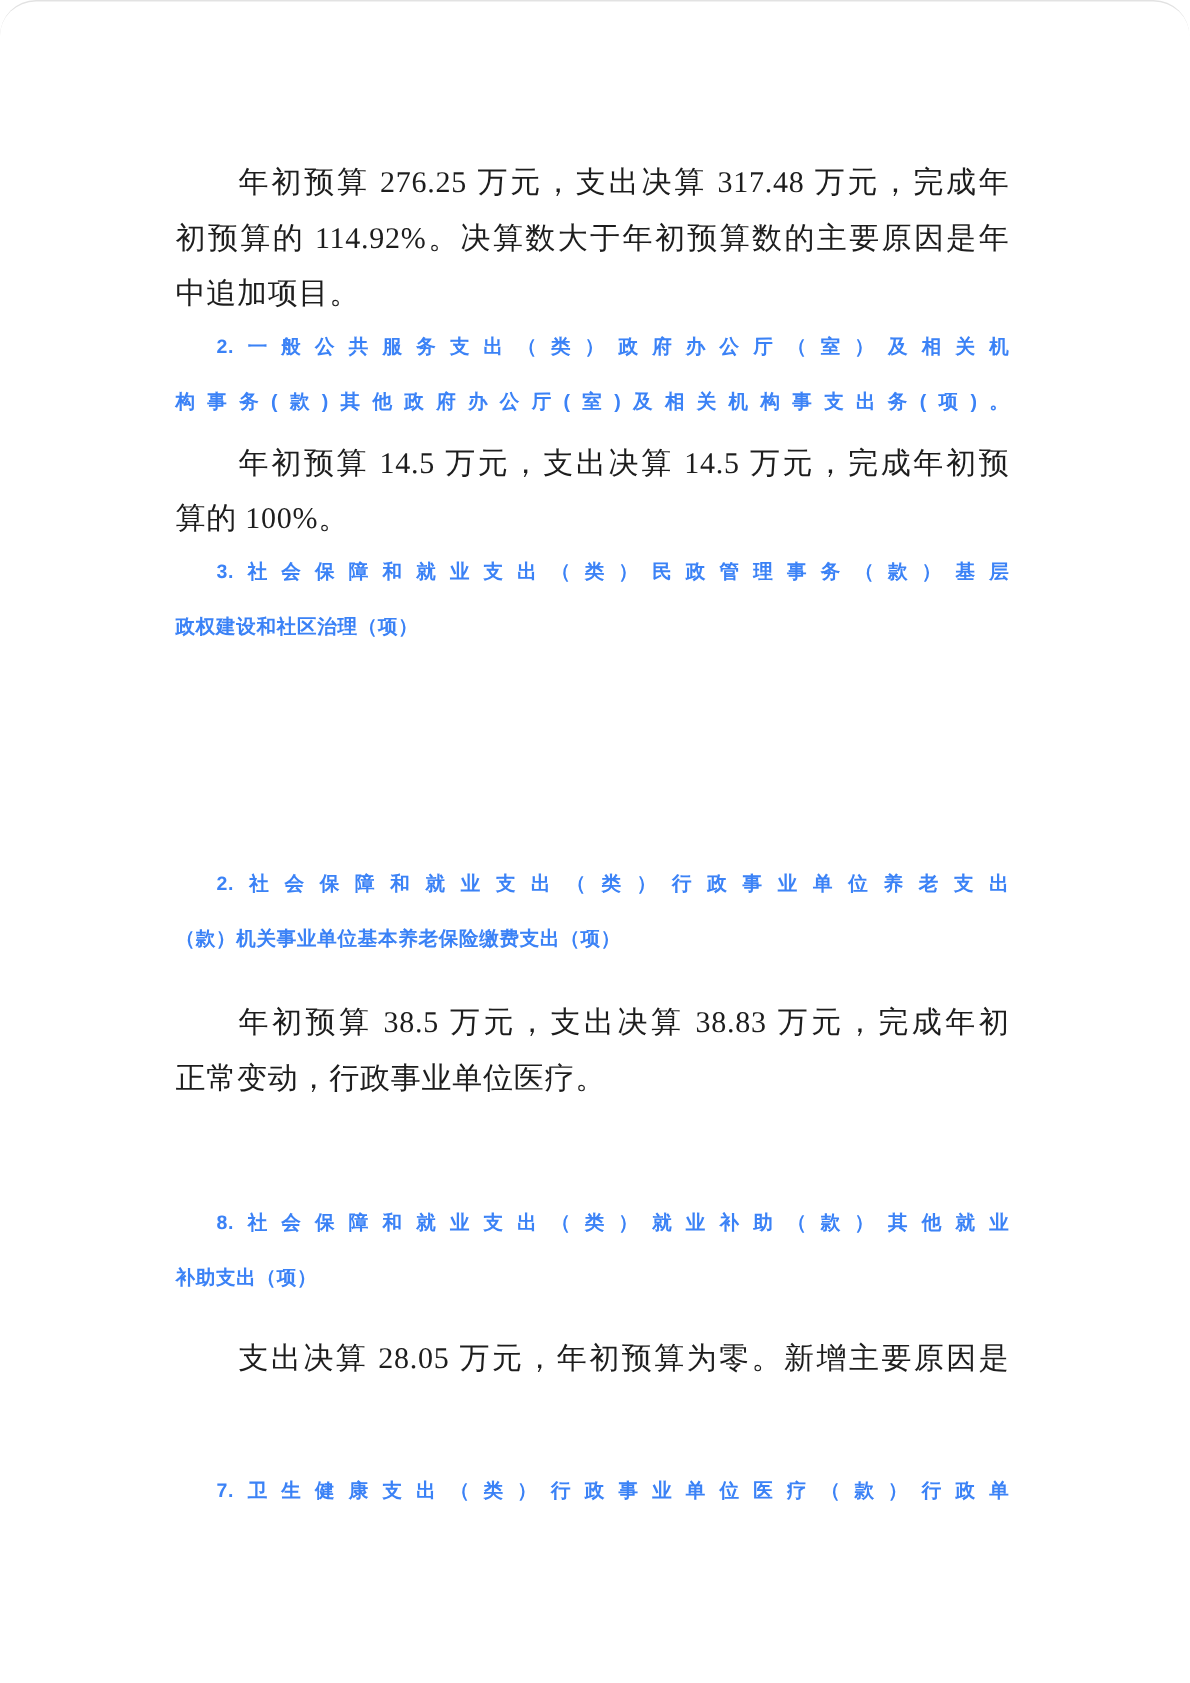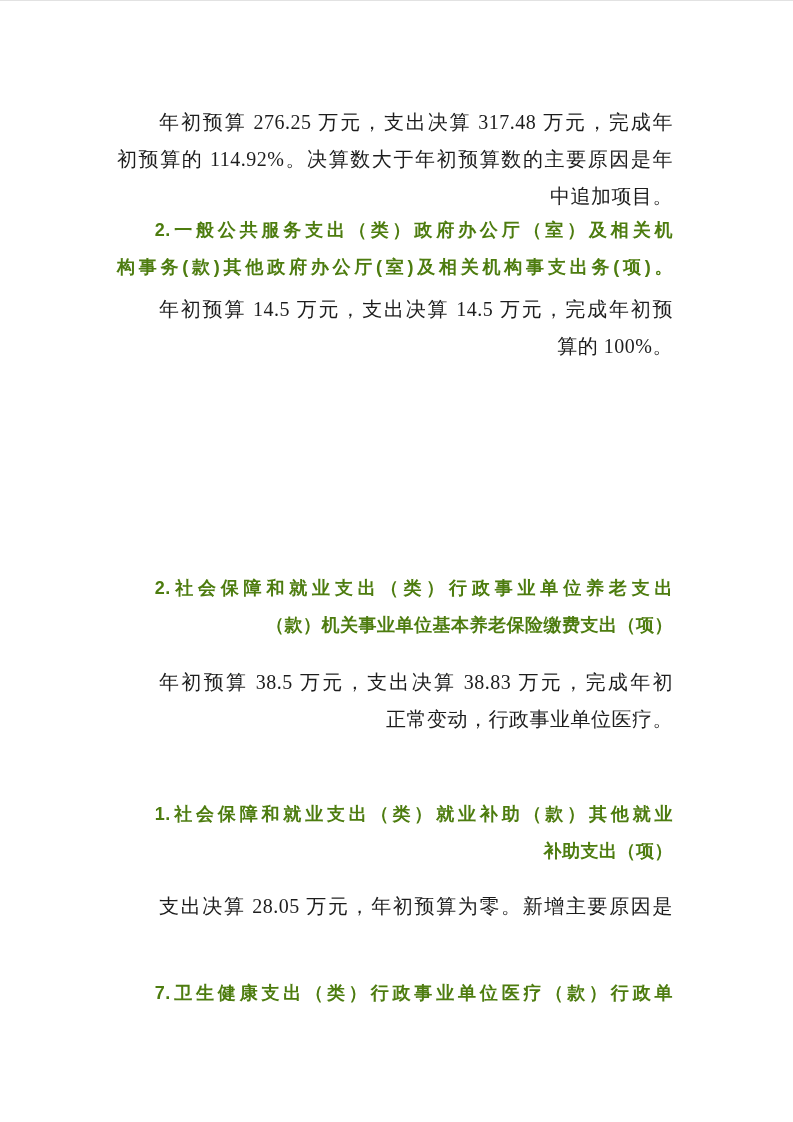--- a/index.html
+++ b/index.html
@@ -8,47 +8,48 @@
     background: #ffffff;
   }
   .page {
     position: relative;
     width: 793px;
     height: 1122px;
     background: #ffffff;
     overflow: hidden;
     border-top: 1px solid #e2e2e2;
     font-family: "Liberation Serif", "DejaVu Serif", serif;
+    border-radius: 24px;
   }
   .block {
     position: absolute;
     left: 117px;
     width: 556px;
   }
   .line {
     height: 37px;
     line-height: 37px;
     font-size: 20px;
     color: #1d1d1d;
     letter-spacing: 0.5px;
     white-space: nowrap;
-    text-align: right;
+    text-align: left;
   }
   .line.just {
     text-align: justify;
     text-align-last: justify;
   }
   .line.indent {
     text-indent: 2.1em;
   }
   .block.heading .line {
     font-family: "Liberation Sans", "DejaVu Sans", sans-serif;
     font-weight: 700;
-    font-size: 18px;
-    color: #4d7c0f;
+    font-size: 13px;
+    color: #3b82f6;
   }
   .block.body .line {
     font-weight: 400;
   }
 </style>
 </head>
 <body>
 
 <div class="page">
 
@@ -61,34 +62,38 @@
   <div class="block heading" style="top:211px">
     <div class="line just indent">2.一般公共服务支出（类）政府办公厅（室）及相关机</div>
     <div class="line just">构事务(款)其他政府办公厅(室)及相关机构事支出务(项)。</div>
   </div>
 
   <div class="block body" style="top:290px">
     <div class="line just indent">年初预算 14.5 万元，支出决算 14.5 万元，完成年初预</div>
     <div class="line">算的 100%。</div>
   </div>
 
+  <div class="block heading" style="top:361px">
+    <div class="line just indent">3.社会保障和就业支出（类）民政管理事务（款）基层</div>
+    <div class="line">政权建设和社区治理（项）</div>
+  </div>
 
 
   <div class="block heading" style="top:569px">
     <div class="line just indent">2.社会保障和就业支出（类）行政事业单位养老支出</div>
     <div class="line">（款）机关事业单位基本养老保险缴费支出（项）</div>
   </div>
 
   <div class="block body" style="top:663px">
     <div class="line just indent">年初预算 38.5 万元，支出决算 38.83 万元，完成年初</div>
     <div class="line">正常变动，行政事业单位医疗。</div>
   </div>
 
   <div class="block heading" style="top:795px">
-    <div class="line just indent">1.社会保障和就业支出（类）就业补助（款）其他就业</div>
+    <div class="line just indent">8.社会保障和就业支出（类）就业补助（款）其他就业</div>
     <div class="line">补助支出（项）</div>
   </div>
 
   <div class="block body" style="top:887px">
     <div class="line just indent">支出决算 28.05 万元，年初预算为零。新增主要原因是</div>
   </div>
 
   <div class="block heading" style="top:974px">
     <div class="line just indent">7.卫生健康支出（类）行政事业单位医疗（款）行政单</div>
   </div>

